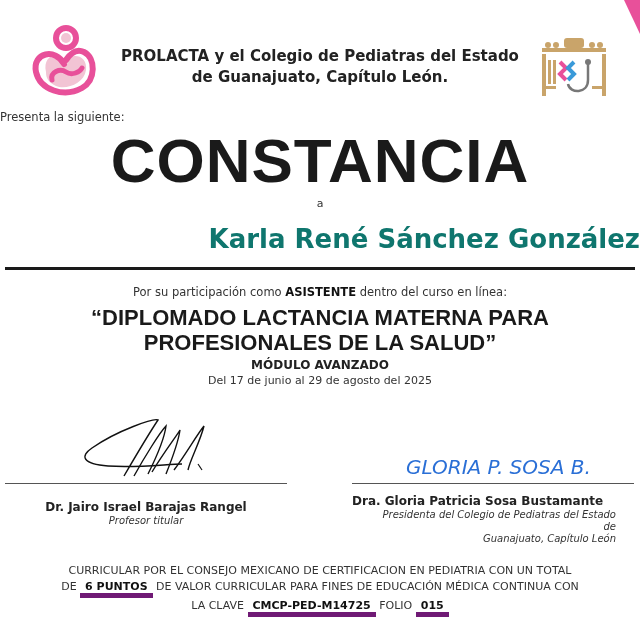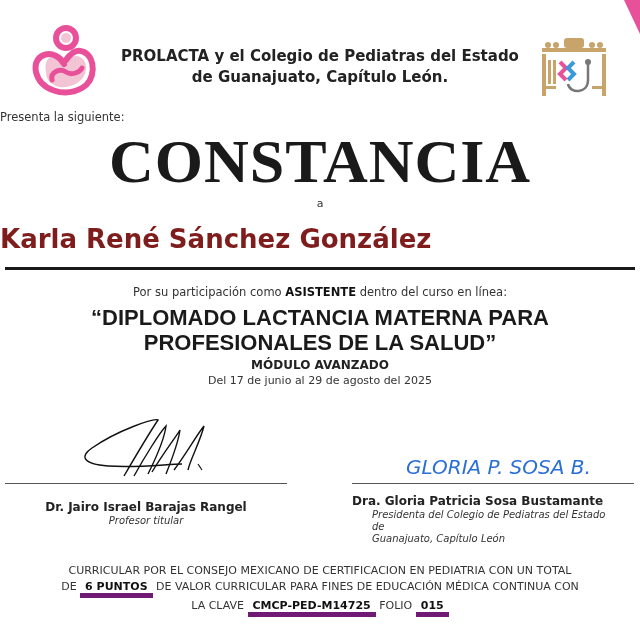--- a/index.html
+++ b/index.html
@@ -3,37 +3,37 @@
 <meta charset="utf-8">
 <style>
   html, body { margin: 0; padding: 0; }
   body { width: 640px; height: 640px; background: #ffffff; position: relative; overflow: hidden; font-family: "DejaVu Sans", sans-serif; color: #1c1c1c; }
   .abs { position: absolute; }
   .corner { position: absolute; right: 0; top: 0; width: 0; height: 0; border-top: 34px solid #e8509a; border-left: 16px solid transparent; }
   .logo-left { left: 26px; top: 24px; width: 76px; height: 76px; }
   .logo-right { left: 538px; top: 28px; width: 72px; height: 72px; }
   .header-text { left: 110px; top: 46px; width: 420px; text-align: center; font-weight: bold; font-size: 15px; line-height: 21px; color: #222; }
   .presenta { left: 0; top: 110px; width: 640px; font-size: 11.5px; color: #333; }
-  .title { left: 0; top: 126px; width: 640px; text-align: center; font-family: Liberation Serif, serif; font-weight: bold; font-size: 62px; letter-spacing: 1px; color: #1a1a1a; line-height: 70px; }
+  .title { left: 0; top: 126px; width: 640px; text-align: center; font-family: Liberation Sans, sans-serif; font-weight: bold; font-size: 62px; letter-spacing: 1px; color: #1a1a1a; line-height: 70px; }
   .a-word { left: 0; top: 197px; width: 640px; text-align: center; font-size: 11px; color: #333; }
-  .name { left: 0; top: 224px; width: 640px; text-align: left; font-weight: bold; font-size: 26px; color: #7f1d1d; }
+  .name { left: 0; top: 224px; width: 640px; text-align: right; font-weight: bold; font-size: 26px; color: #0f766e; }
   .rule { left: 5px; top: 267px; width: 630px; height: 3px; background: #1a1a1a; }
   .por { left: 0; top: 285px; width: 640px; text-align: center; font-size: 11.5px; color: #333; }
   .por b { color: #111; }
   .course { left: 60px; top: 305px; width: 520px; text-align: center; font-family: "Liberation Sans", sans-serif; font-weight: bold; font-size: 22px; line-height: 25px; color: #1a1a1a; }
   .modulo { left: 0; top: 358px; width: 640px; text-align: center; font-weight: bold; font-size: 12px; color: #222; }
   .dates { left: 0; top: 374px; width: 640px; text-align: center; font-size: 11px; color: #333; }
   .sig1-img { left: 78px; top: 412px; width: 140px; height: 70px; }
   .sig1-line { left: 5px; top: 483px; width: 282px; height: 1px; background: #555; }
   .sig1-name { left: 5px; top: 500px; width: 282px; text-align: center; font-weight: bold; font-size: 12px; color: #222; }
   .sig1-role { left: 5px; top: 515px; width: 282px; text-align: center; font-style: italic; font-size: 10px; color: #333; }
   .sig2-img { left: 400px; top: 450px; width: 200px; height: 30px; }
   .sig2-line { left: 352px; top: 483px; width: 282px; height: 1px; background: #555; }
   .sig2-name { left: 352px; top: 494px; width: 282px; text-align: left; font-weight: bold; font-size: 12px; color: #222; }
-  .sig2-role { left: 372px; top: 509px; width: 244px; text-align: left; font-style: italic; font-size: 10px; line-height: 12px; color: #333; }
+  .sig2-role { left: 372px; top: 509px; width: 244px; text-align: right; font-style: italic; font-size: 10px; line-height: 12px; color: #333; }
   .recon { left: 40px; top: 563px; width: 560px; text-align: center; font-size: 11px; line-height: 15.5px; color: #333; }
   .blank { display: inline-block; border-bottom: 5px solid #701a75; font-weight: bold; color: #111; padding: 0 5px; line-height: 13px; }
 </style>
 </head>
 <body>
 
 <div class="corner"></div>
 
 <svg class="abs logo-left" viewBox="0 0 76 76">
   <path d="M20 48 C16 30 34 26 40 38 C44 28 62 30 60 46 C58 60 40 66 30 62 C22 58 20 54 20 48 Z" fill="#f2c4d4"></path>

